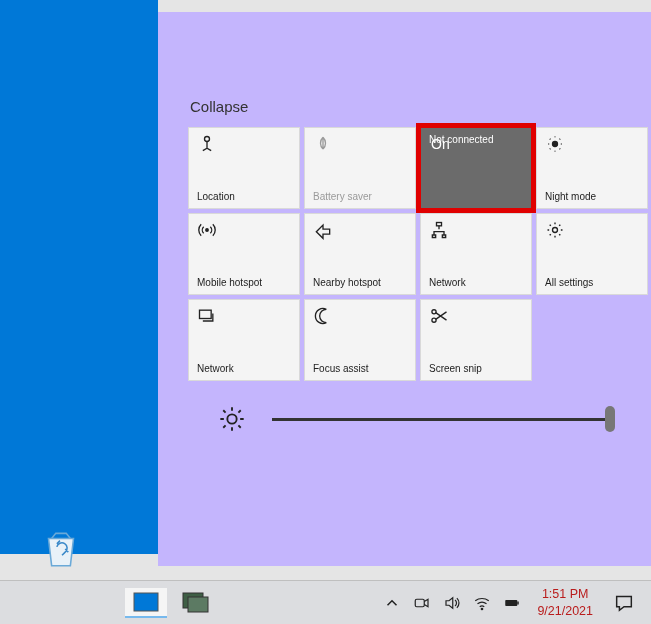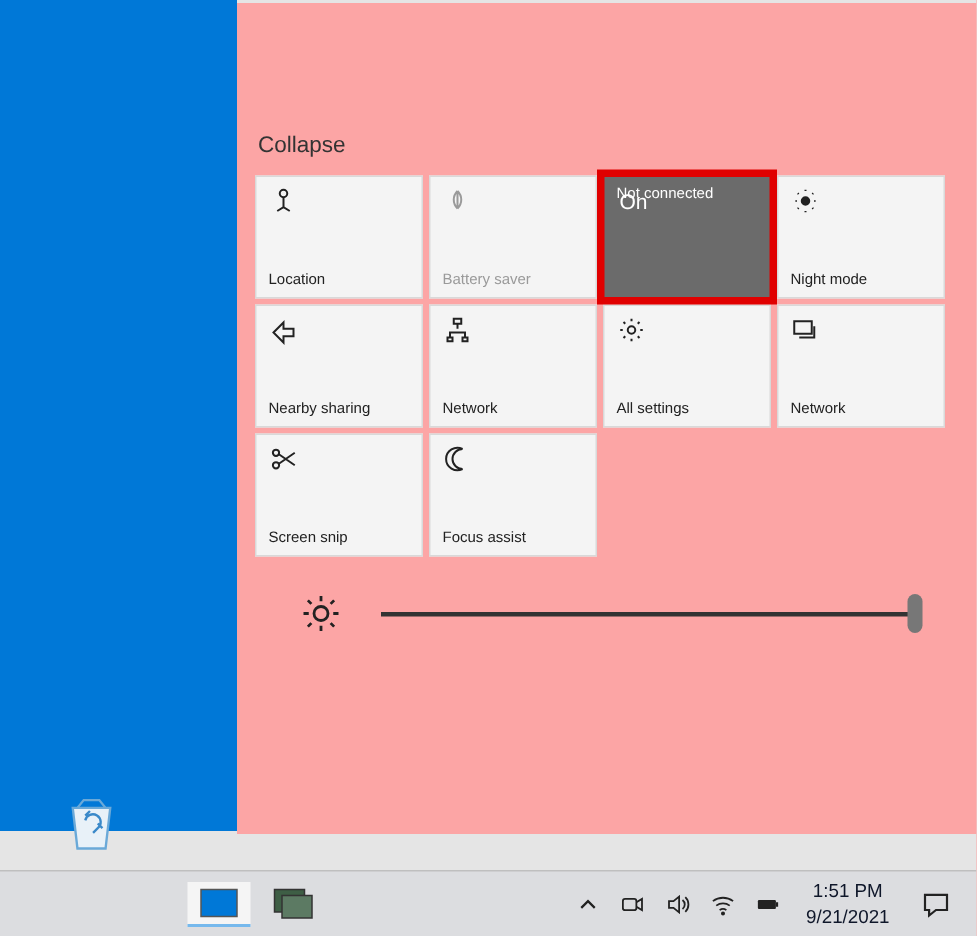--- a/index.html
+++ b/index.html
@@ -13,25 +13,25 @@
     }
     .desktop-left {
       position: absolute;
       left: 0; top: 0;
       width: 158px;
       height: 554px;
       background: #0078d7;
     }
     .panel {
       position: absolute;
-      left: 158px; top: 2px;
+      left: 158px; top: 12px;
       right: 0;
       height: 554px;
-      background: #fca5a5;
-      padding: 16px 12px 0 12px;
+      background: #c4b5fd;
+      padding: 16px 12px 0 30px;
     }
     .collapse-link {
       font-size: 15px;
       color: #333;
       margin: 70px 0 12px 2px;
       display: inline-block;
       cursor: pointer;
     }
     .tiles {
       display: grid;
@@ -129,21 +129,21 @@
       background: #f5f5f5;
       border-bottom: 2px solid #76b9ed;
     }
     .task-right {
       margin-left:auto;
       display:flex; align-items:center; gap:12px;
       padding-right:8px;
     }
     .tray-icon { width:18px; height:18px; color:#222; display:flex; align-items:center; justify-content:center;}
     .tray-icon svg { width:18px; height:18px; }
-    .clock { text-align:center; font-size:12.5px; line-height:1.3; color:#0f172a; margin:0 4px;}
+    .clock { text-align:center; font-size:12.5px; line-height:1.3; color:#b91c1c; margin:0 4px;}
     .notif-icon { width:22px; height:22px; color:#222; margin:0 8px 0 4px;}
   </style>
 </head>
 <body>
 
 <div class="desktop-left"></div>
 
 <div class="panel">
   <span class="collapse-link">Collapse</span>
 
@@ -177,29 +177,38 @@
     <div class="tile">
       <span class="icon">
         <svg viewBox="0 0 24 24" fill="none" stroke="currentColor" stroke-width="1.6">
             <circle cx="12" cy="12" r="3" fill="currentColor"></circle>
             <path d="M12 4v-1M12 21v-1M5 12h-1M20 12h-1M6.5 6.5l-.7-.7M18.2 18.2l-.7-.7M6.5 17.5l-.7.7M18.2 5.8l-.7.7"></path>
           </svg>
       </span>
       <span class="label">Night mode</span>
     </div>
 
+    <div class="tile">
+      <span class="icon">
+        <svg viewBox="0 0 24 24" fill="none" stroke="currentColor" stroke-width="1.6">
+            <circle cx="12" cy="12" r="1.5" fill="currentColor"></circle>
+            <path d="M8 8a5.7 5.7 0 000 8M16 8a5.7 5.7 0 010 8M5 5a10 10 0 000 14M19 5a10 10 0 010 14"></path>
+          </svg>
+      </span>
+      <span class="label">Mobile hotspot</span>
+    </div>
 
 
     <div class="tile">
       <span class="icon">
         <svg viewBox="0 0 24 24" fill="none" stroke="currentColor" stroke-width="1.6">
             <path d="M4 14l8-8v5h8v6h-8v5z"></path>
           </svg>
       </span>
-      <span class="label">Nearby sharing</span>
+      <span class="label">Nearby hotspot</span>
     </div>
 
     <div class="tile">
       <span class="icon">
         <svg viewBox="0 0 24 24" fill="none" stroke="currentColor" stroke-width="1.6">
             <rect x="9" y="3" width="6" height="4"></rect>
             <path d="M12 7v4M6 18v-4h12v4M6 18h-2v3h4v-3zM16 18h4v3h-4z"></path>
           </svg>
       </span>
       <span class="label">Network</span>
@@ -218,39 +227,39 @@
     <div class="tile">
       <span class="icon">
         <svg viewBox="0 0 24 24" fill="none" stroke="currentColor" stroke-width="1.6">
             <rect x="3" y="5" width="14" height="10"></rect>
             <path d="M7 18h12V9"></path>
           </svg>
       </span>
       <span class="label">Network</span>
     </div>
 
+
+    <div class="tile">
+      <span class="icon">
+        <svg viewBox="0 0 24 24" fill="none" stroke="currentColor" stroke-width="1.6">
+            <path d="M16 4a9 9 0 100 16 7 7 0 010-16z"></path>
+          </svg>
+      </span>
+      <span class="label">Focus assist</span>
+    </div>
 
     <div class="tile">
       <span class="icon">
         <svg viewBox="0 0 24 24" fill="none" stroke="currentColor" stroke-width="1.6">
             <circle cx="6" cy="7" r="2.5"></circle>
             <circle cx="6" cy="17" r="2.5"></circle>
             <path d="M8 8l13 9M8 16l13-9"></path>
           </svg>
       </span>
       <span class="label">Screen snip</span>
-    </div>
-
-    <div class="tile">
-      <span class="icon">
-        <svg viewBox="0 0 24 24" fill="none" stroke="currentColor" stroke-width="1.6">
-            <path d="M16 4a9 9 0 100 16 7 7 0 010-16z"></path>
-          </svg>
-      </span>
-      <span class="label">Focus assist</span>
     </div>
 
   </div>
 
   <div class="brightness">
     <span class="sun">
       <svg viewBox="0 0 24 24" fill="none" stroke="currentColor" stroke-width="1.6">
           <circle cx="12" cy="12" r="4"></circle>
           <path d="M12 2v3M12 19v3M2 12h3M19 12h3M4.5 4.5l2 2M17.5 17.5l2 2M4.5 19.5l2-2M17.5 6.5l2-2"></path>
         </svg>

